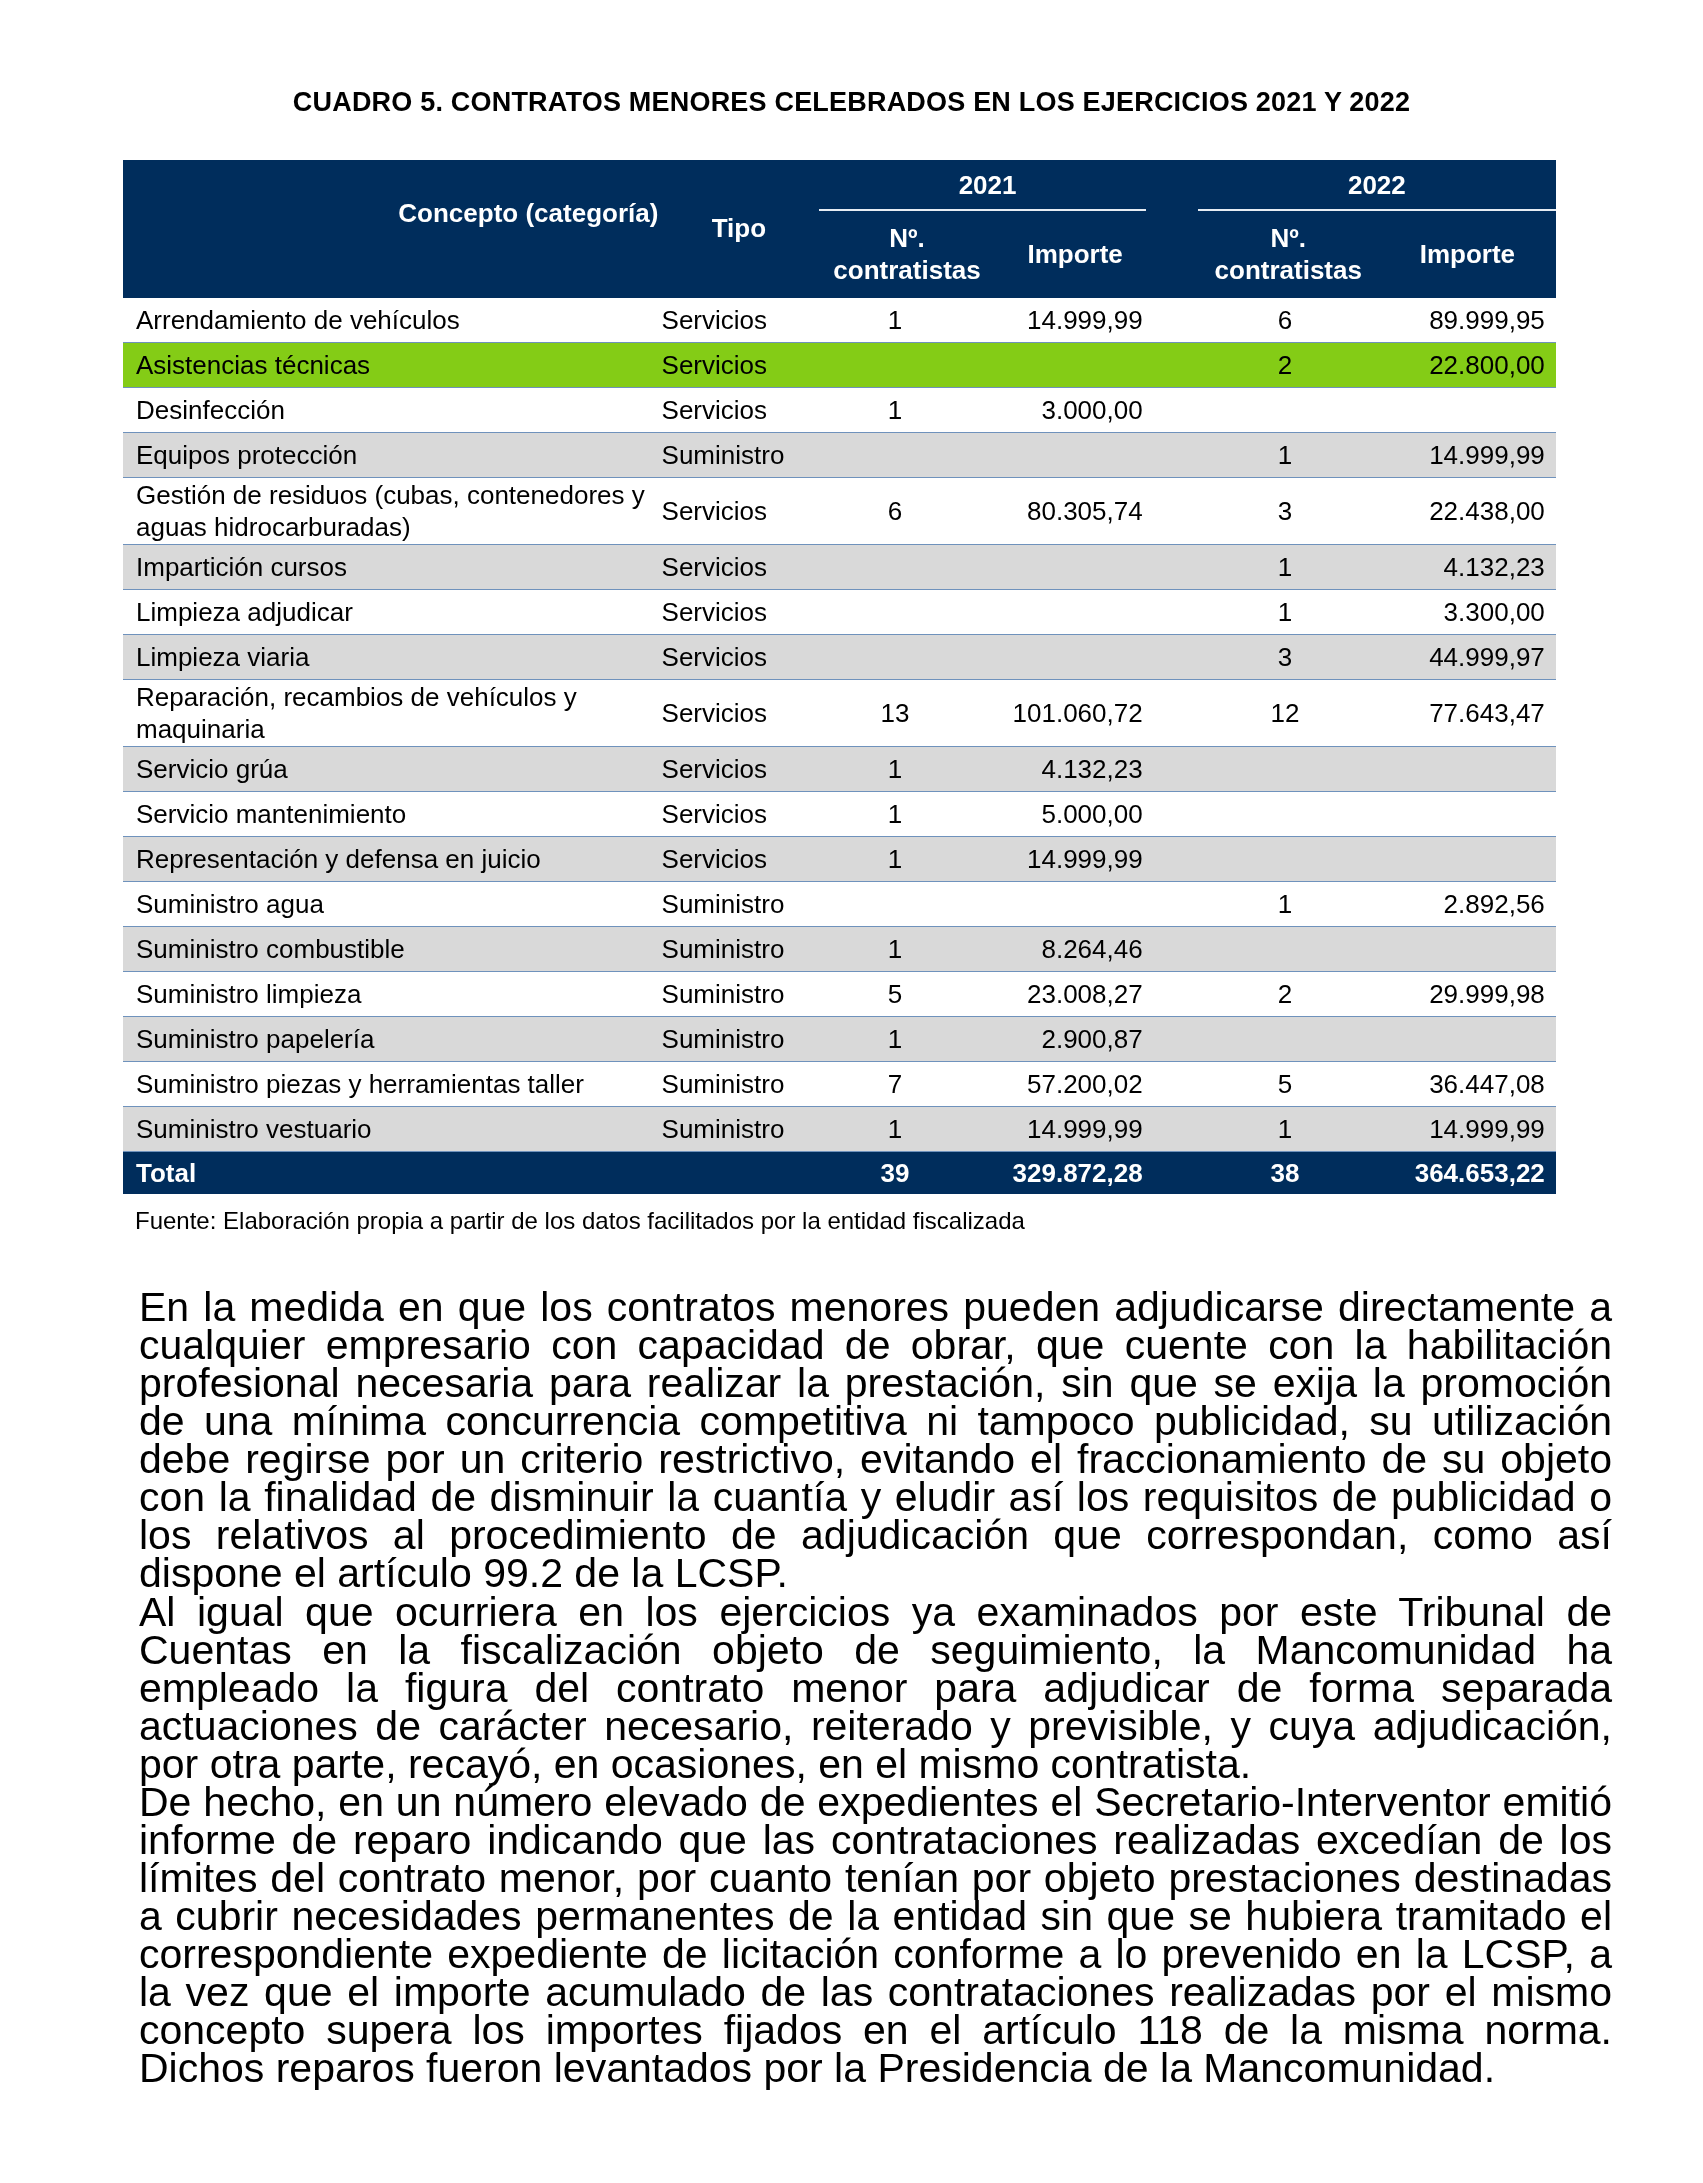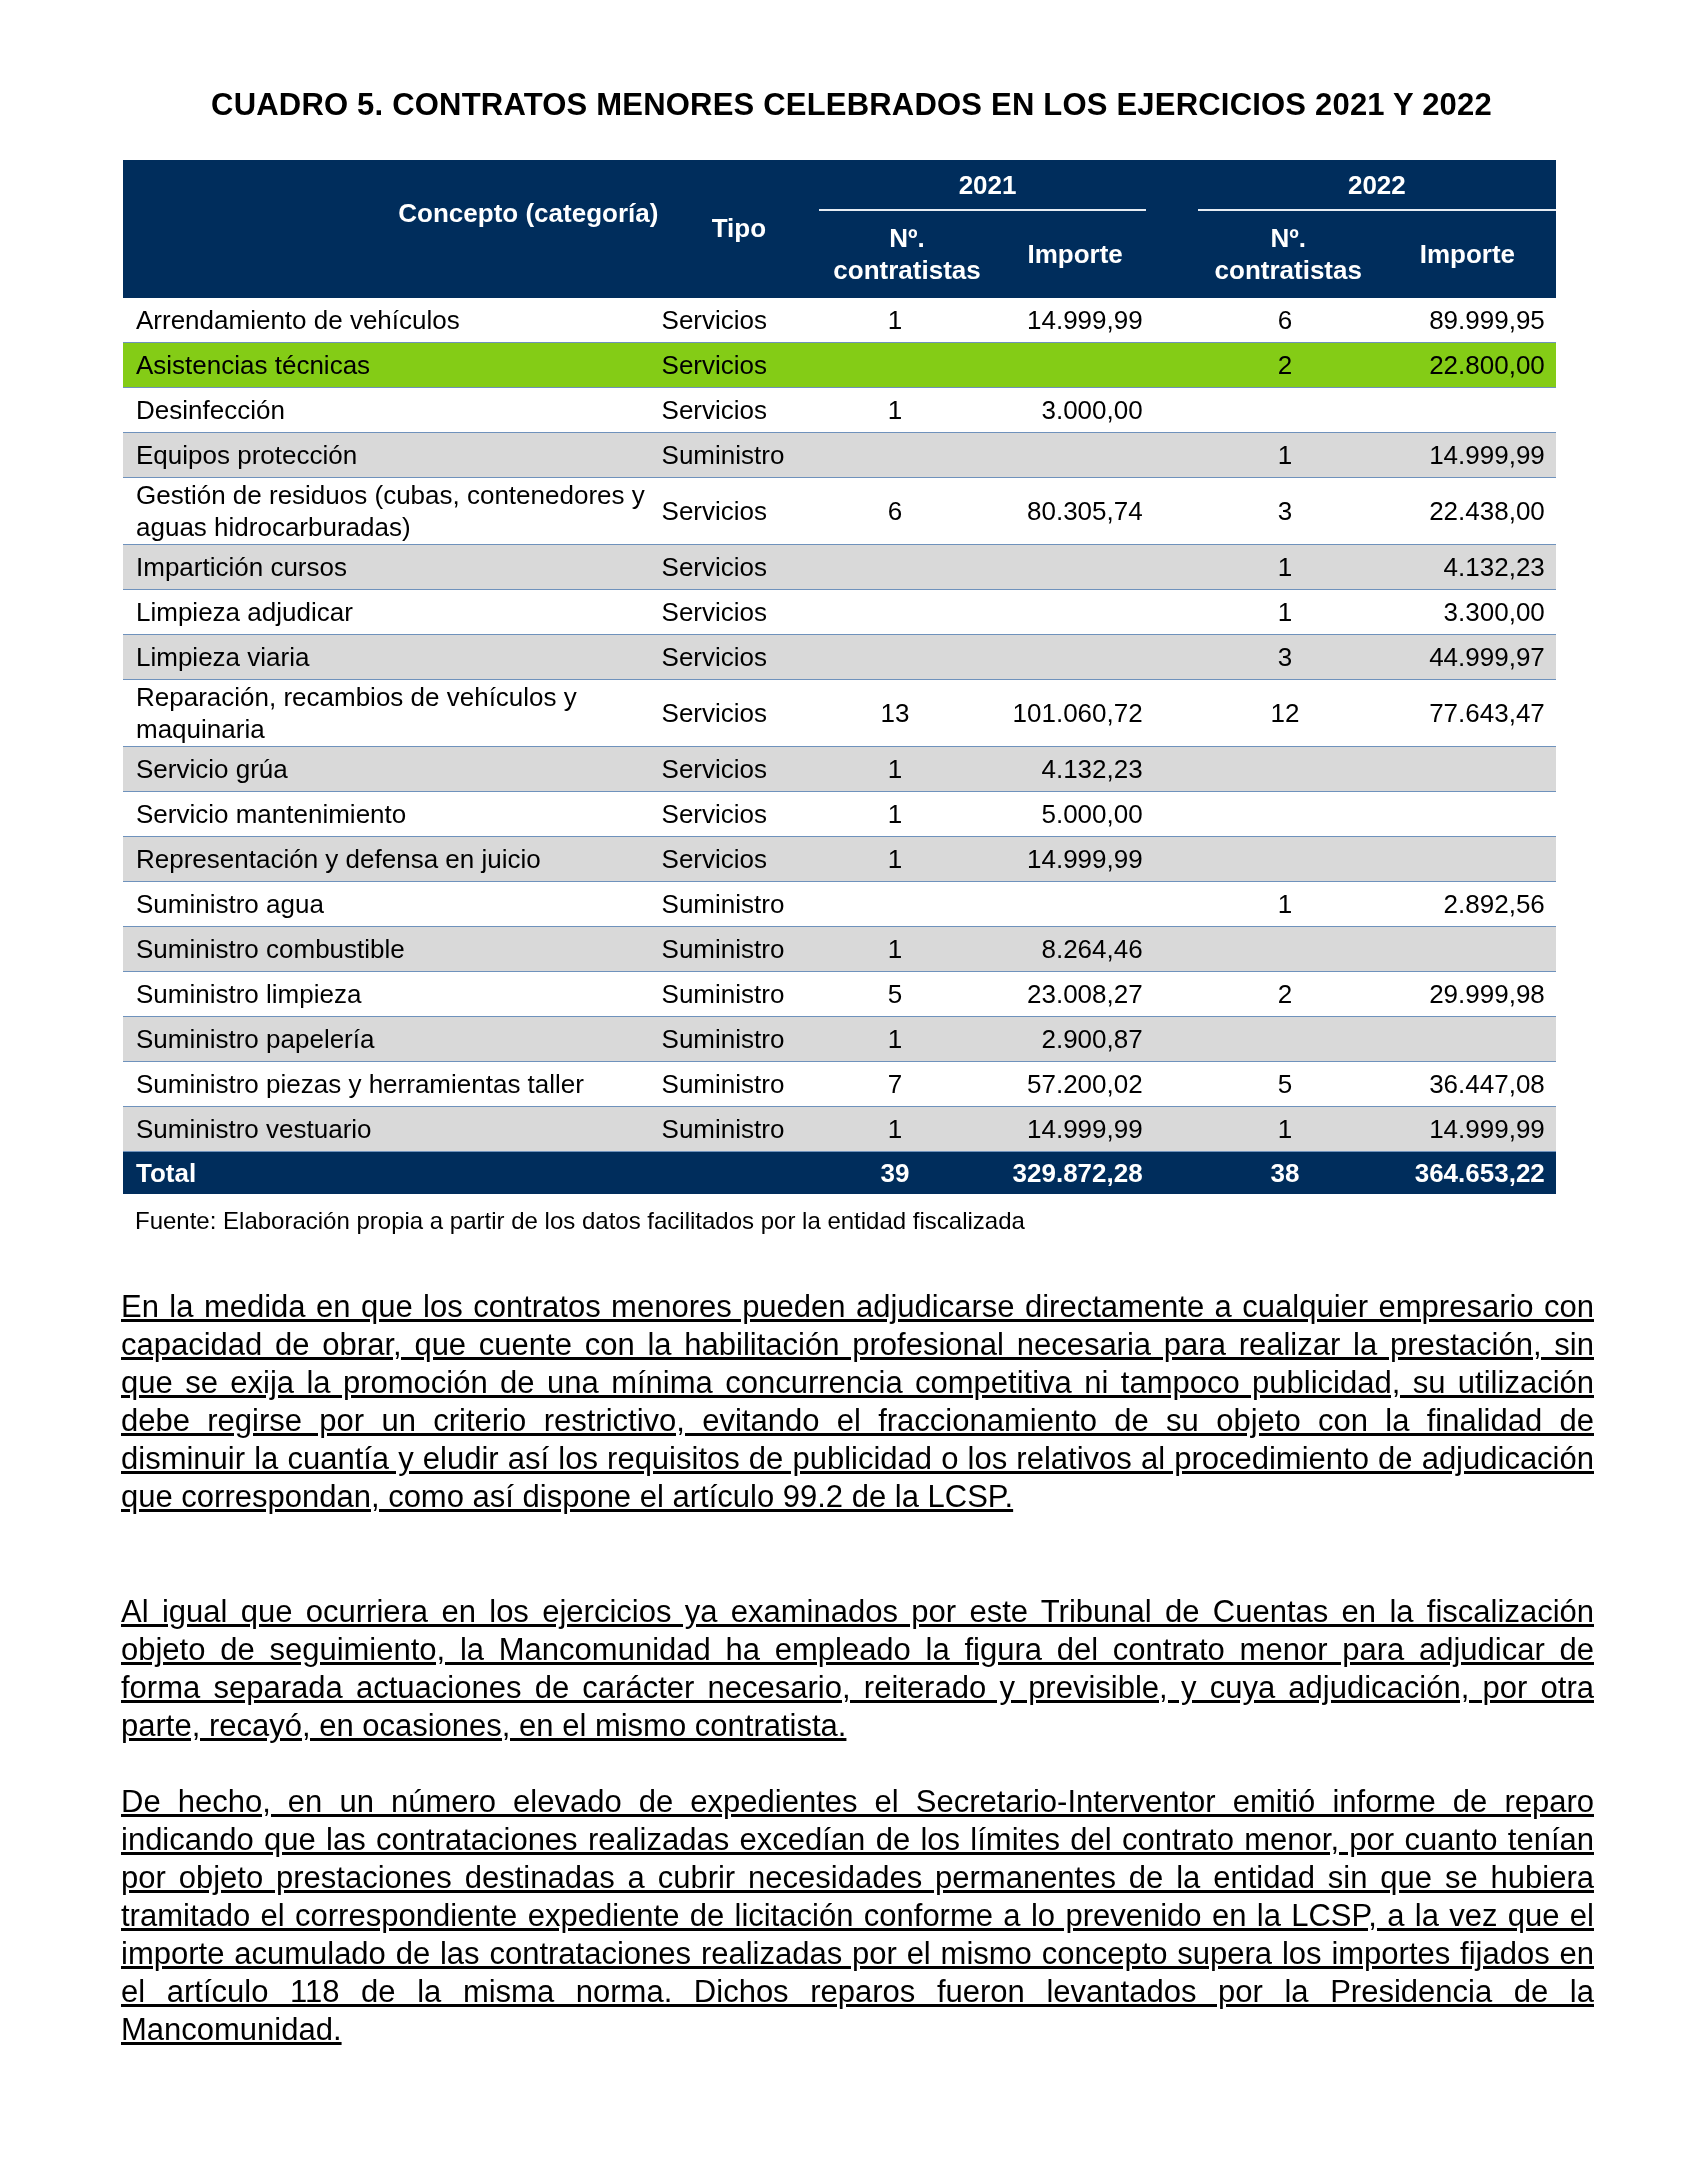--- a/index.html
+++ b/index.html
@@ -2,21 +2,21 @@
 <html style="font-size:13px"><head>
 <meta charset="utf-8">
 <style>
   html, body { margin: 0; padding: 0; background: #ffffff; }
   body {
     width: 1703px; height: 2183px; position: relative; overflow: hidden;
     font-family: "Liberation Sans", sans-serif; color: #000;
   }
   .title {
     position: absolute; left: 0; width: 1703px; top: 87px;
-    text-align: center; font-weight: bold; font-size: 31px; letter-spacing: 0.2px;
+    text-align: center; font-weight: bold; font-size: 27px; letter-spacing: 0.2px;
   }
   table.main {
     position: absolute; left: 123px; top: 160px; width: 1433px;
     border-collapse: collapse; table-layout: fixed;
     font-size: 26px;
   }
   table.main col.c-concept { width: 535px; }
   table.main col.c-tipo { width: 161px; }
   table.main col.c-n21 { width: 175px; }
   table.main col.c-imp21 { width: 161px; }
@@ -53,22 +53,22 @@
 
   tfoot td {
     background: #002D5C; color: #fff; font-weight: bold; height: 42px; padding: 0;
     vertical-align: middle;
   }
   tfoot td.t-label { padding-left: 13px; }
   .footnote {
     position: absolute; left: 135px; top: 1207px; font-size: 24px; color: #000;
   }
   .para {
-    position: absolute; left: 121px; width: 1473px; font-size: 31px;
-    line-height: 38px; text-align: justify; margin: 0; text-decoration: underline;
+    position: absolute; left: 139px; width: 1473px; font-size: 41px;
+    line-height: 38px; text-align: justify; margin: 0;
   }
   .p1 { top: 1288px; }
   .p2 { top: 1593px; }
   .p3 { top: 1783px; }
 </style>
 </head>
 <body>
 
 <div class="title">CUADRO 5. CONTRATOS MENORES CELEBRADOS EN LOS EJERCICIOS 2021 Y 2022</div>
 

